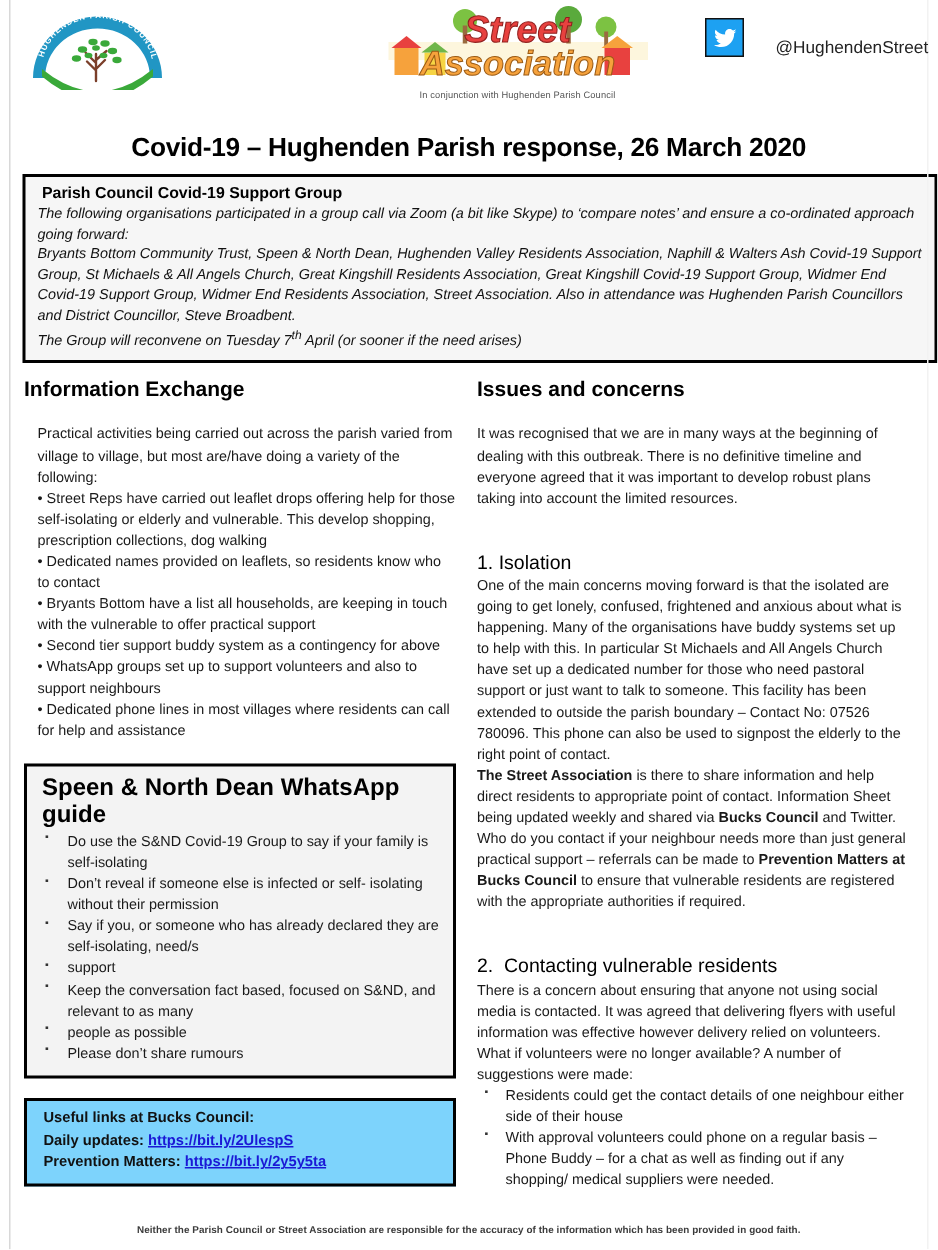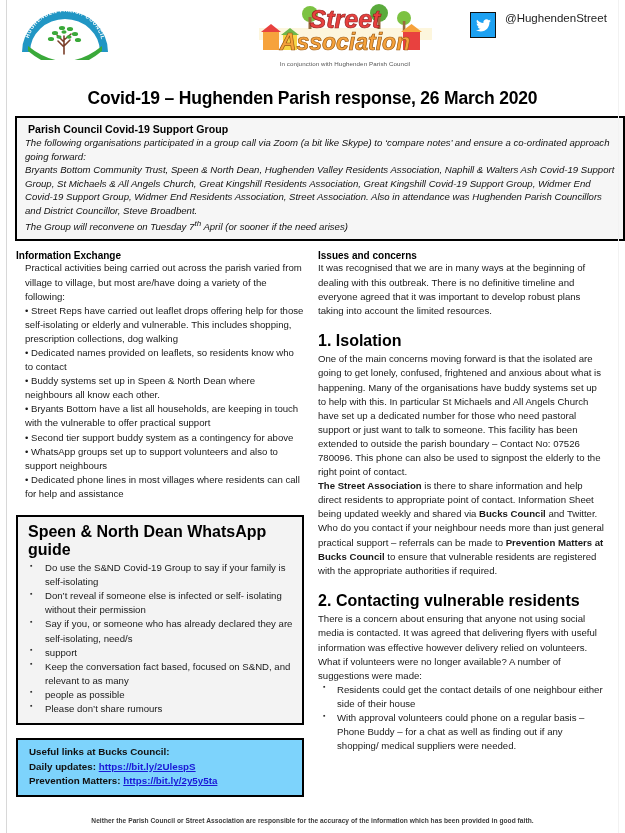--- a/index.html
+++ b/index.html
@@ -64,22 +64,22 @@
     color: #555;
     margin-top: 2px;
     letter-spacing: 0.1px;
     font-family: "Liberation Sans", sans-serif;
   }
   .twitter-block {
     position: absolute;
     left: 470px;
     top: 12px;
     display: flex;
-    align-items: flex-start;
-    gap: 9px;
+    align-items: flex-end;
+    gap: 21px;
   }
   .tw-icon {
     width: 24px;
     height: 24px;
     background: #1da1f2;
     border: 1.5px solid #111;
     display: flex;
     align-items: center;
     justify-content: center;
   }
@@ -127,47 +127,47 @@
     margin-top: 9px;
     padding: 0 12px 0 16px;
     box-sizing: border-box;
     gap: 14px;
   }
   .col {
     width: 288px;
     flex: 0 0 288px;
   }
   .col-heading {
-    font-size: 10px;
+    font-size: 14px;
     font-weight: bold;
     color: #000;
-    margin-bottom: 0;
+    margin-bottom: 16px;
   }
   .body-text {
     font-size: 9.6px;
     line-height: 1.47;
     color: #1a1a1a;
   }
   .indent-left {
     padding-left: 9px;
   }
   .para {
     margin: 0;
   }
   .para + .para {
     margin-top: 0;
   }
   .gap-para {
     margin-top: 11px;
   }
   .sec-heading {
-    font-size: 16px;
-    font-weight: bold;
+    font-size: 13px;
+    font-weight: normal;
     color: #000;
-    margin-top: 11px;
+    margin-top: 25px;
   }
   .sec-heading-num {
     display: inline-block;
     min-width: 18px;
   }
   b.inline-b { font-weight: bold; }
 
   
   .dotline { text-indent: 0; }
 
@@ -336,23 +336,22 @@
     <div class="support-para"><span>The Group will reconvene  on Tuesday 7</span><sup>th</sup><span> April (or sooner if the  need arises)</span></div>
   </div>
 
   <div class="columns">
 
     <div class="col">
       <div class="col-heading">Information Exchange</div>
 
       <div class="body-text indent-left">
         <p class="para">Practical activities being carried out across the parish varied from village to village, but most are/have doing a variety of the following:</p>
-        <p class="para dotline">• Street  Reps have carried out leaflet drops offering help for those  self-isolating or elderly and vulnerable. This includes shopping, prescription collections, dog walking</p>
+        <p class="para dotline">• Street  Reps have carried out leaflet drops offering help for those  self-isolating or elderly and vulnerable. This develop shopping, prescription collections, dog walking</p>
         <p class="para dotline">• Dedicated names provided on leaflets, so residents know who to contact</p>
-        <p class="para dotline">• Buddy systems set  up in Speen &amp; North Dean where neighbours all know each other.</p>
         <p class="para dotline">• Bryants Bottom  have a list all households, are keeping in touch with the vulnerable to offer practical support</p>
         <p class="para dotline">• Second tier support buddy system as a contingency for above</p>
         <p class="para dotline">• WhatsApp groups set up to support volunteers and also to support neighbours</p>
         <p class="para dotline">• Dedicated phone lines in most villages where residents can call for help and assistance</p>
       </div>
 
       <div class="wa-box">
         <div class="wa-heading">Speen &amp; North Dean WhatsApp guide</div>
         <ul class="hang">
           <li>Do use the S&amp;ND Covid-19 Group to say if your family is self-isolating</li>

